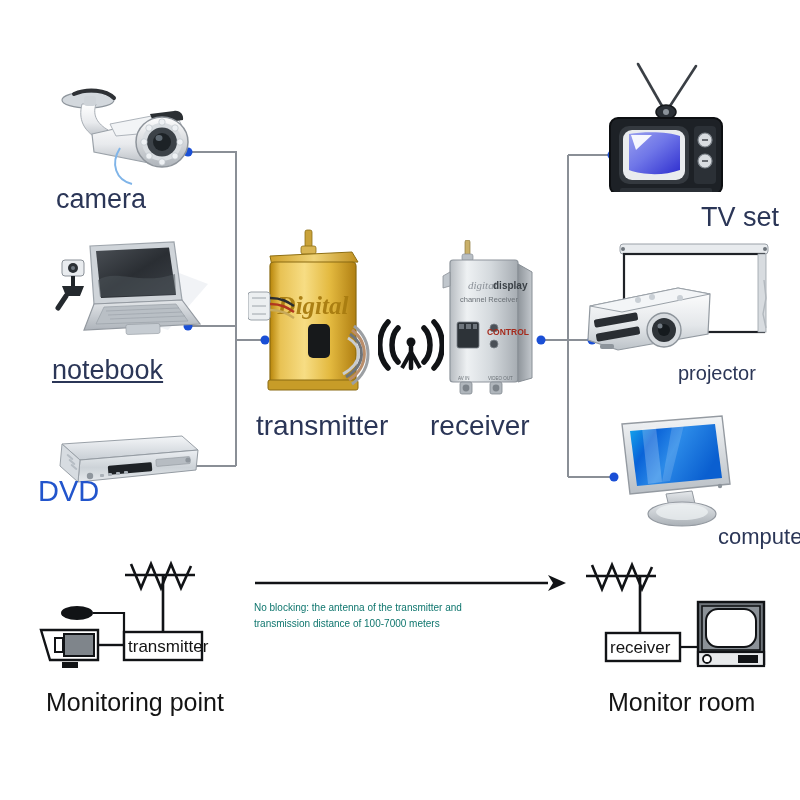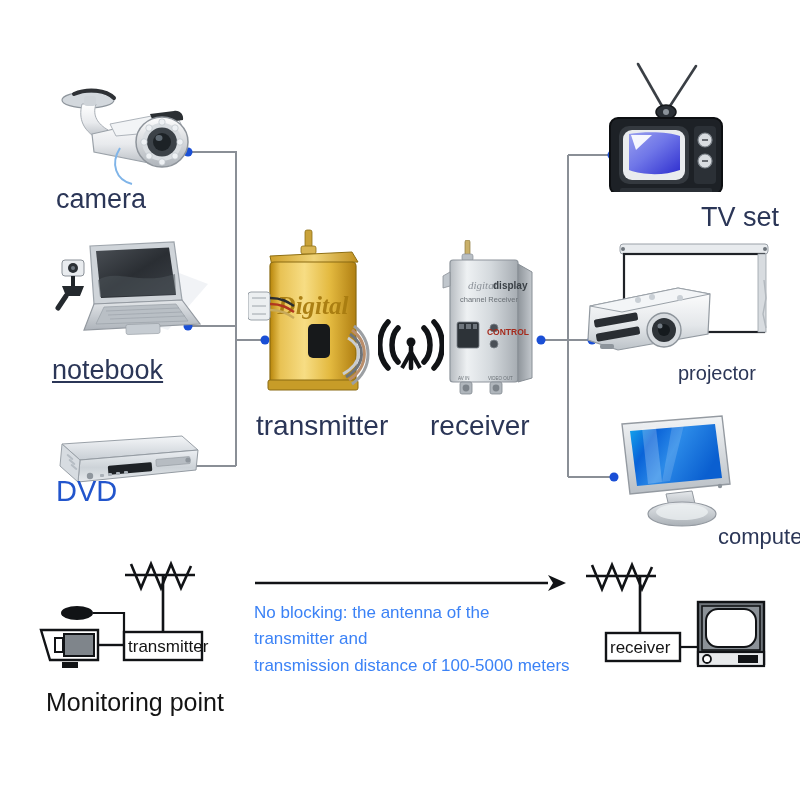--- a/index.html
+++ b/index.html
@@ -165,21 +165,21 @@
       <rect x="62" y="45" width="4" height="3" rx="1" transform="rotate(-5 64 46)"></rect>
       <rect x="70" y="44" width="4" height="3" rx="1" transform="rotate(-5 72 45)"></rect>
       <rect x="78" y="43" width="4" height="3" rx="1" transform="rotate(-5 80 44)"></rect>
     </g>
     <g fill="#b6bdc4">
       <rect x="20" y="28" width="8" height="2" rx="1" transform="rotate(40 24 29)"></rect>
       <rect x="22" y="33" width="8" height="2" rx="1" transform="rotate(40 26 34)"></rect>
       <rect x="24" y="38" width="8" height="2" rx="1" transform="rotate(40 28 39)"></rect>
     </g>
   </svg>
-  <div class="lbl blue" style="left:56px;top:475px;font-size:29px;">DVD</div>
+  <div class="lbl blue" style="left:38px;top:475px;font-size:29px;">DVD</div>
 
   <svg class="node" style="left:248px;top:228px;" width="140" height="180" viewBox="0 0 140 180">
     <defs>
       <linearGradient id="goldG" x1="0" y1="0" x2="1" y2="0">
         <stop offset="0%" stop-color="#b8860b"></stop>
           <stop offset="12%" stop-color="#e8c254"></stop>
         <stop offset="40%" stop-color="#f7dd84"></stop>
           <stop offset="70%" stop-color="#e3b93f"></stop>
         <stop offset="100%" stop-color="#b07f12"></stop>
       </linearGradient>
@@ -443,20 +443,21 @@
         <rect x="698" y="652" width="66" height="14" fill="#e8eaec" stroke="#111316" stroke-width="2.2"></rect>
         <circle cx="707" cy="659" r="4" fill="#ffffff" stroke="#111316" stroke-width="1.8"></circle>
         <rect x="738" y="655" width="20" height="8" fill="#111316"></rect>
       </g>
     </g>
   </svg>
 
   <div class="lbl black" style="left:128px;top:637px;font-size:17px;">transmitter</div>
   <div class="lbl black" style="left:610px;top:638px;font-size:17px;">receiver</div>
 
-  <div style="position:absolute;left:254px;top:600px;width:320px;color:#3b82f6;font-size:17px;line-height:1.55;">
+  <div style="position:absolute;left:254px;top:600px;width:320px;color:#0f766e;font-size:10px;line-height:1.55;">
     <div>No blocking: the antenna of the transmitter and</div>
-    <div>transmission distance of 100-5000 meters</div>
+    <div>transmission distance of 100-7000 meters</div>
   </div>
 
   <div class="lbl black" style="left:46px;top:688px;font-size:25px;text-align:center;">Monitoring point</div>
+  <div class="lbl black" style="left:608px;top:688px;font-size:25px;">Monitor room</div>
 
 </div>
 
 </body></html>

